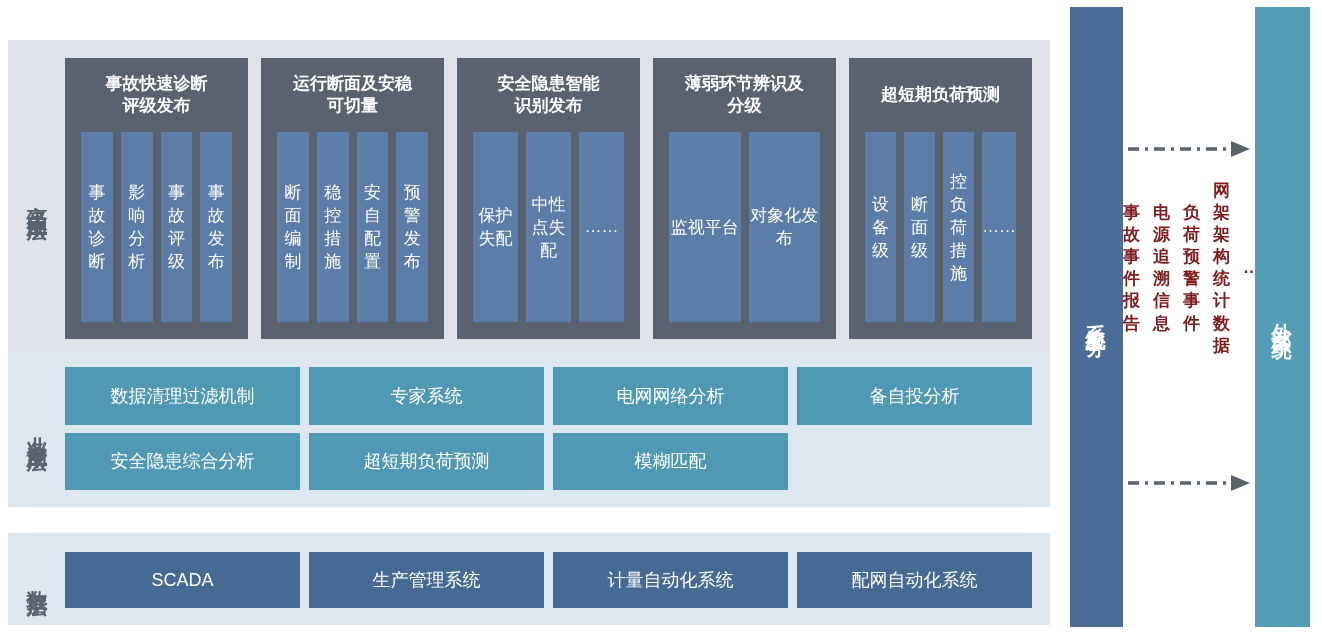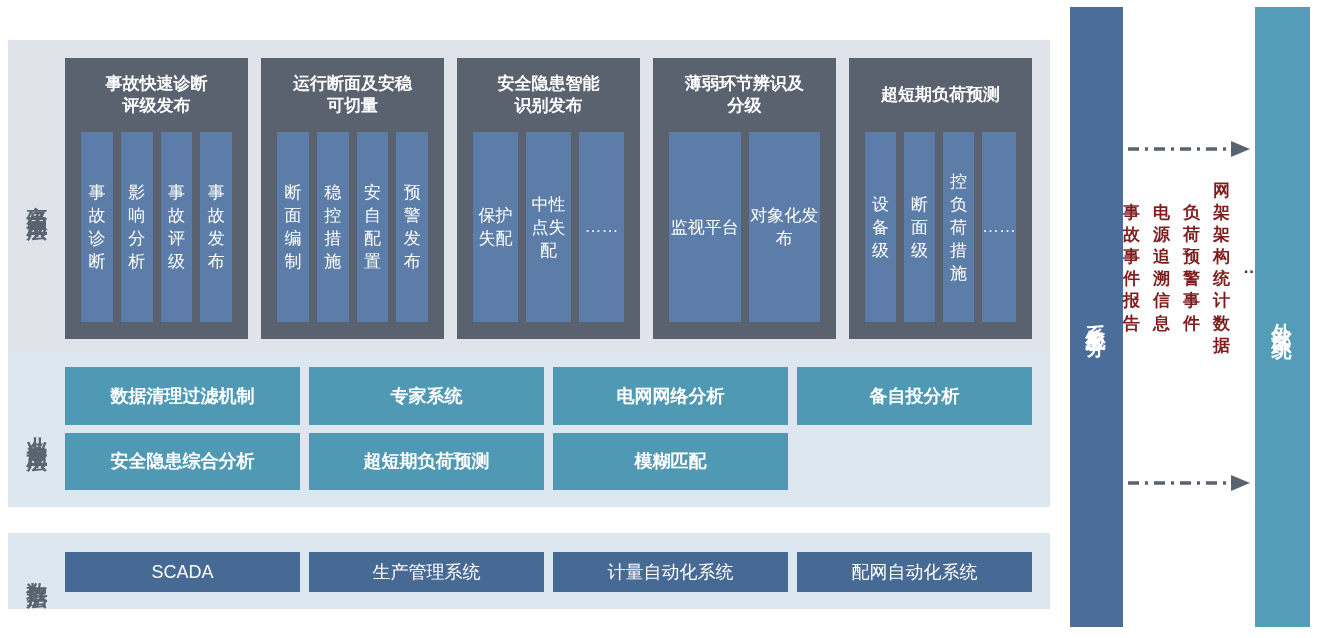--- a/index.html
+++ b/index.html
@@ -4,21 +4,21 @@
 <style>
   * { margin:0; padding:0; box-sizing:border-box; }
   body { background:#ffffff; }
   .canvas {
     position:relative; width:1322px; height:638px; background:#ffffff;
     font-family:"Liberation Sans","DejaVu Sans",sans-serif; overflow:hidden;
   }
   .band { position:absolute; left:8px; width:1042px; }
   .band-top  { top:8px;   height:318px; background:#e0e4ea;margin-top:32px; }
   .band-mid  { top:352px; height:155px; background:#dce7ef; }
-  .band-data { top:533px; height:76px;  background:#dce7ef; }
+  .band-data { top:533px; height:92px;  background:#dce7ef; }
 
   .layer-label {
     position:absolute; left:0; top:0; bottom:0; width:58px;
     display:flex; align-items:center; justify-content:center;
     writing-mode:vertical-rl; text-orientation:upright;
     font-weight:bold; font-size:21px; color:#5a6370; letter-spacing:4px;
   }
 
   .panels { position:absolute; left:57px; right:18px; top:18px; bottom:19px; display:flex; gap:13px; }
   .panel { flex:1; background:#5a6270; display:flex; flex-direction:column; padding:8px 16px 17px; }
@@ -32,21 +32,21 @@
     flex:1; background:#5b7da7; color:#ffffff; font-size:17px;
     display:flex; align-items:center; justify-content:center; text-align:center;
   }
 
   .grid-mid {
     position:absolute; left:57px; right:18px; top:15px; bottom:17px;
     display:grid; grid-template-columns:repeat(4,1fr); grid-template-rows:1fr 1fr; gap:8px 9px;
   }
   .titem {
     background:#5099b4; color:#ffffff; font-size:18px;
-    display:flex; align-items:center; justify-content:center; text-align:left;font-weight:bold;
+    display:flex; align-items:center; justify-content:center; text-align:left;
   }
   .grid-data {
     position:absolute; left:57px; right:18px; top:19px; bottom:17px;
     display:grid; grid-template-columns:repeat(4,1fr); gap:9px;
   }
   .ditem {
     background:#476a94; color:#ffffff; font-size:18px;
     display:flex; align-items:center; justify-content:center; text-align:center;
   }
 

